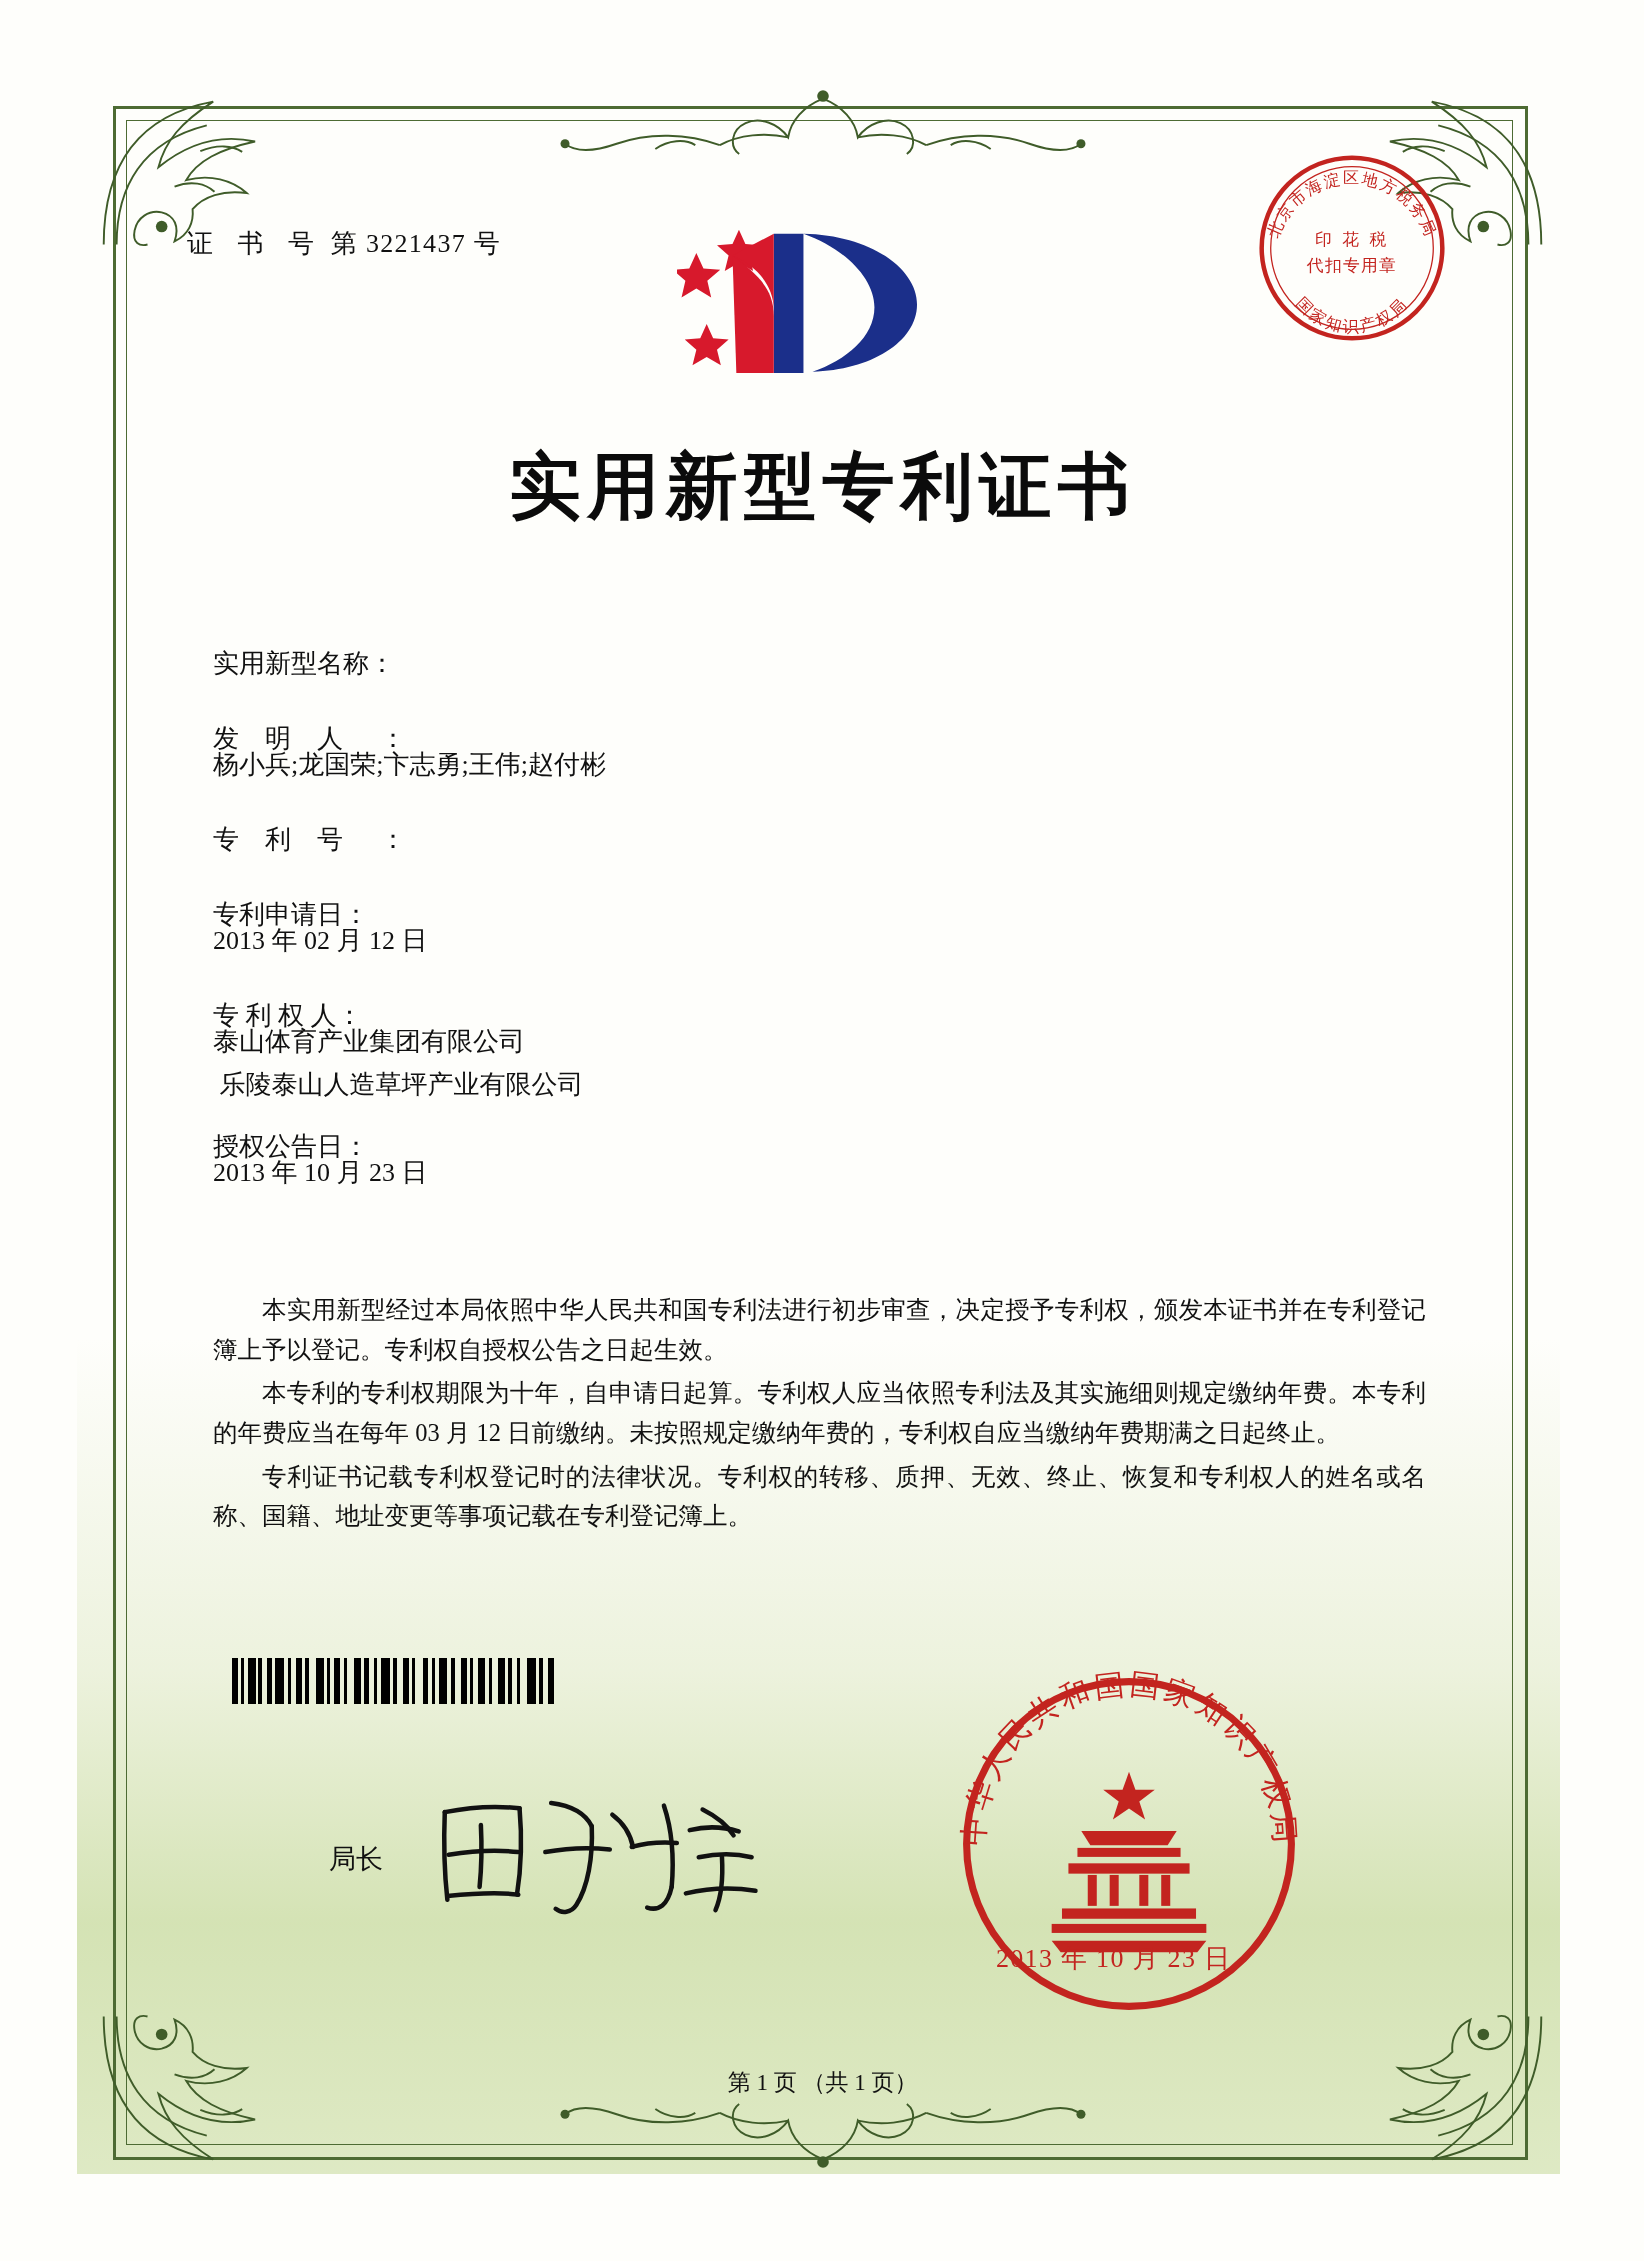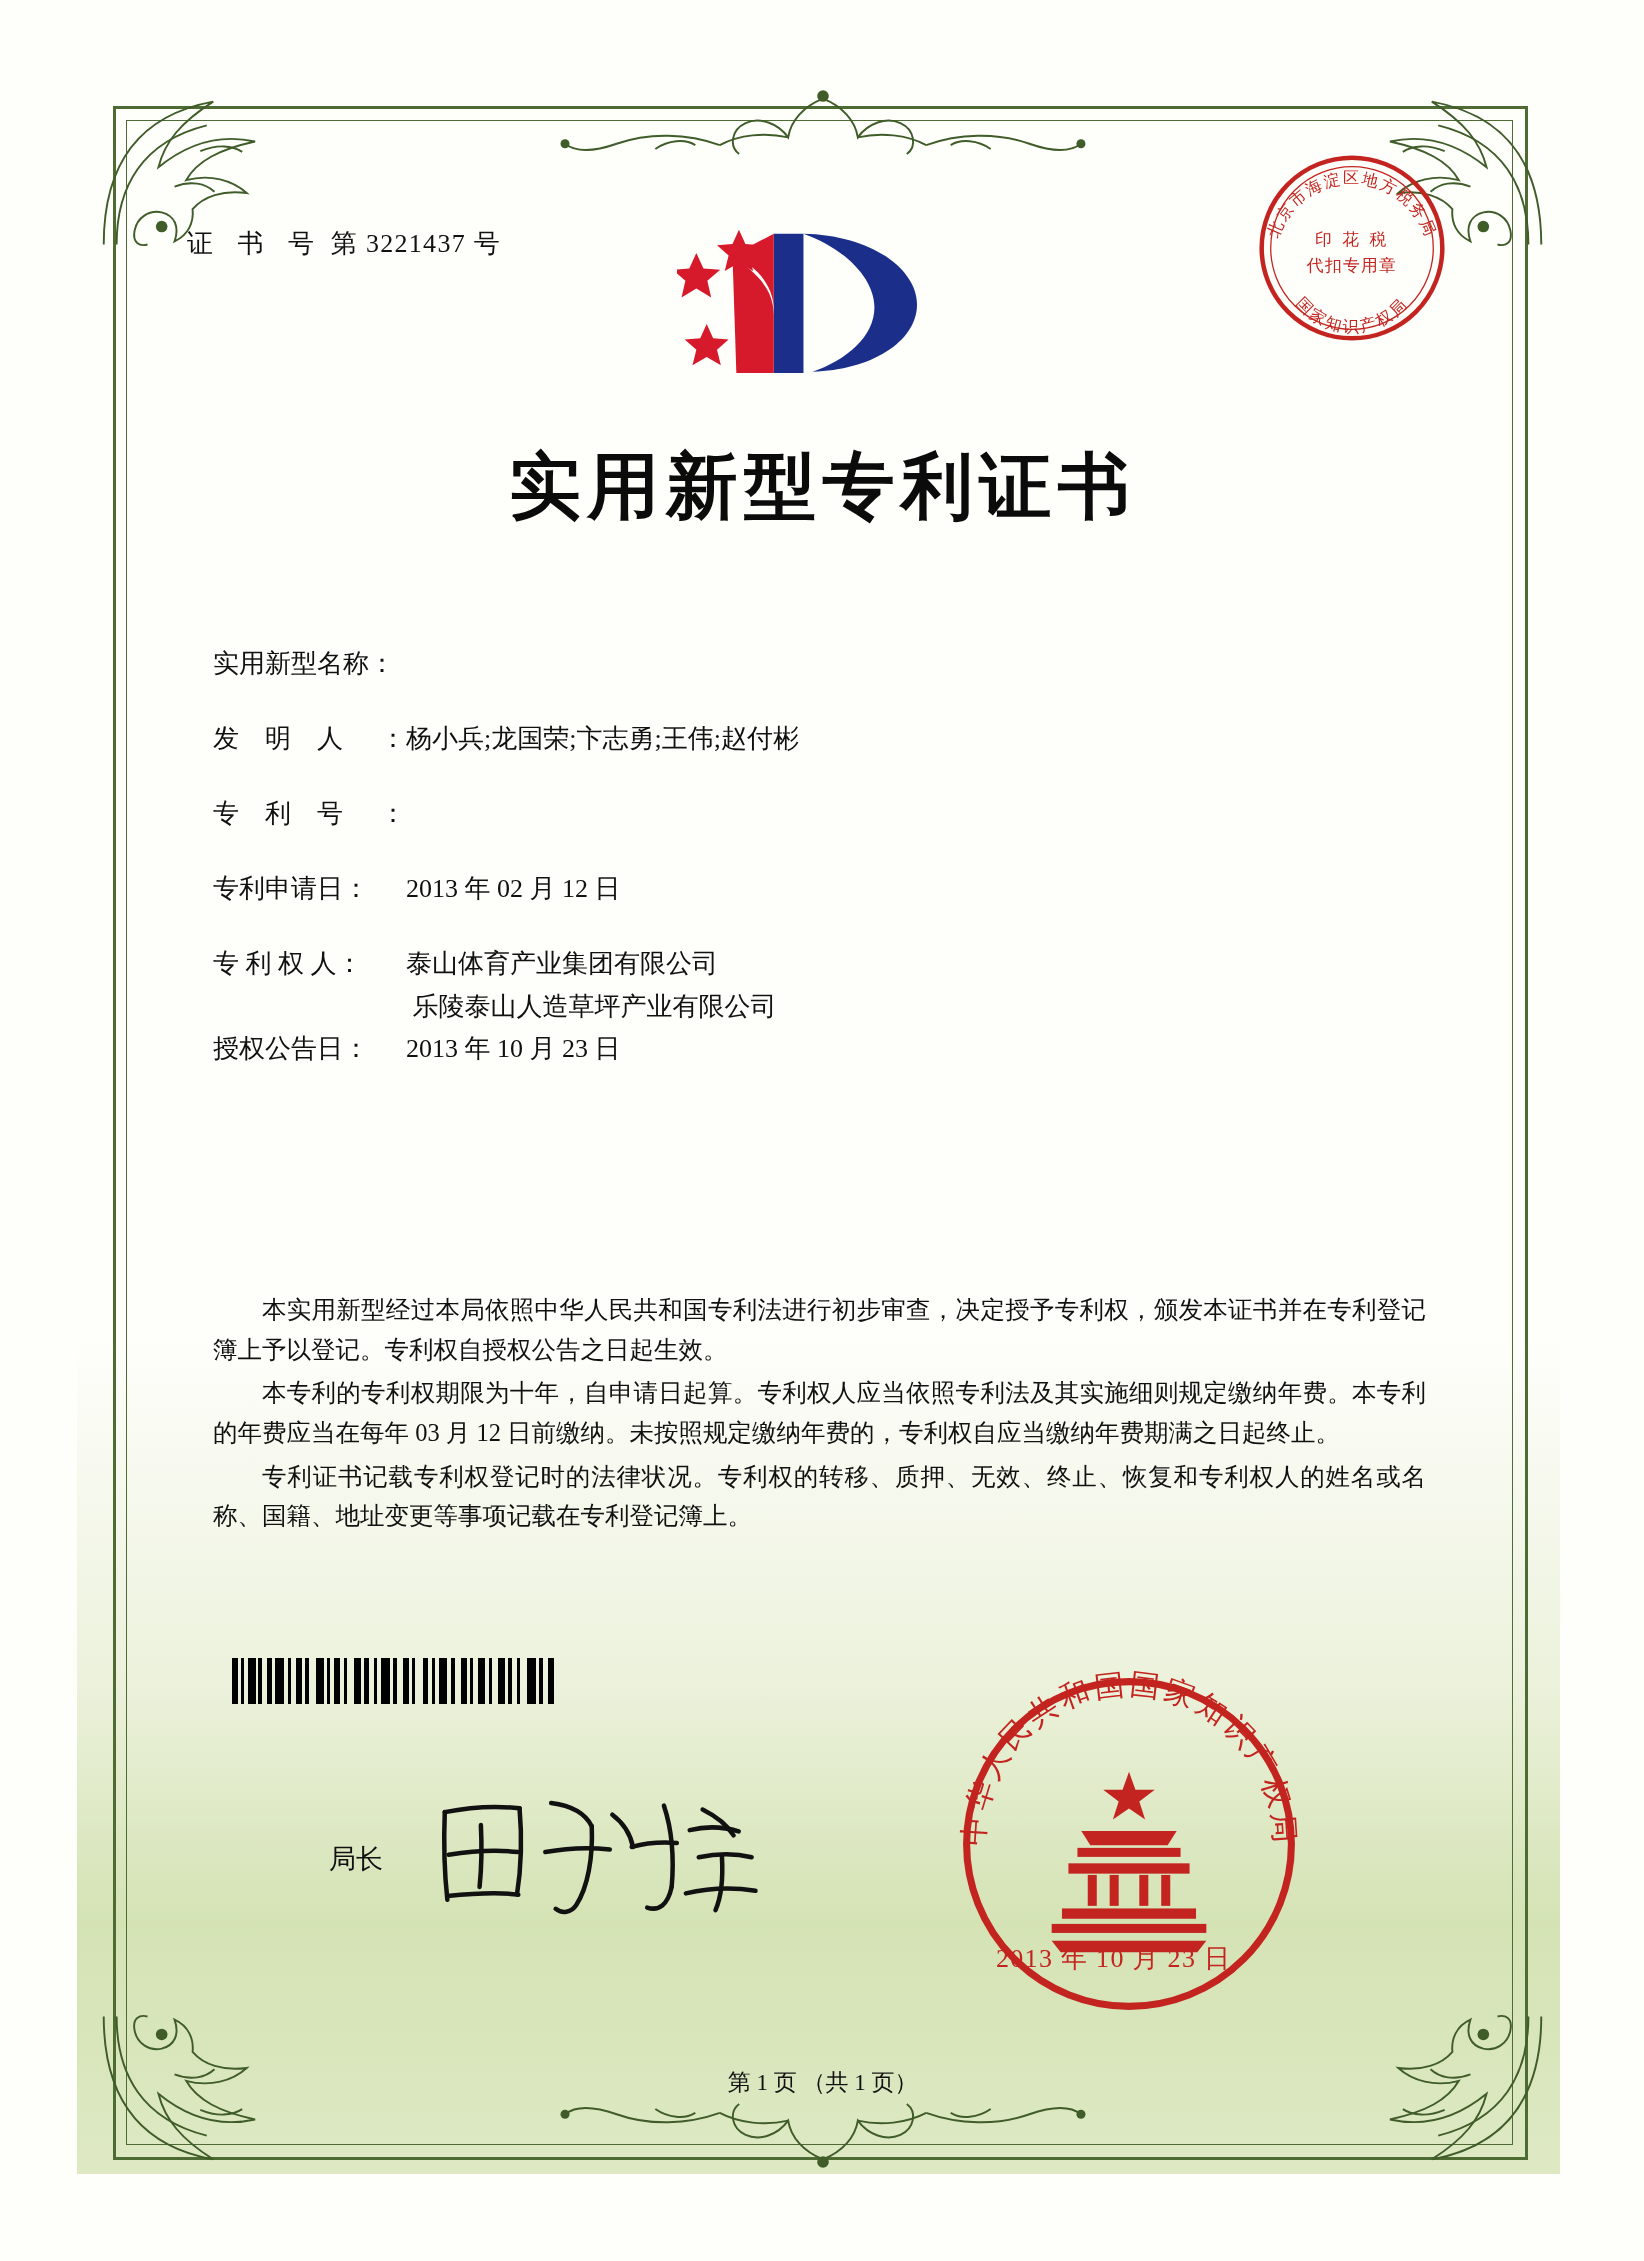--- a/index.html
+++ b/index.html
@@ -120,38 +120,39 @@
     width: 1225px;
     font-size: 26px;
     color: #111;
     line-height: 1.0;
   }
   .field-row {
     display: flex;
     align-items: baseline;
     margin-bottom: 49px;
     white-space: nowrap;
+    flex-direction: column;
   }
   .field-label {
     display: inline-block;
     width: 193px;
     flex: 0 0 auto;
   }
   .field-label.spread {
     display: inline-flex;
     justify-content: space-between;
   }
   .field-label.spread .colon { margin-left: 2.6px; }
   .field-value { flex: 1 1 auto; }
   .field-value .sub {
     display: block;
     margin-top: 17px;
     margin-left: 6.4px;
   }
-  .field-row.holder { margin-bottom: 16px; }
+  .field-row.holder { margin-bottom: 36px; }
 
   
   .paras {
     position: absolute;
     left: 213px; top: 1290px;
     width: 1213px;
     font-size: 24.5px;
     line-height: 1.62;
     color: #111;
     text-align: justify;

